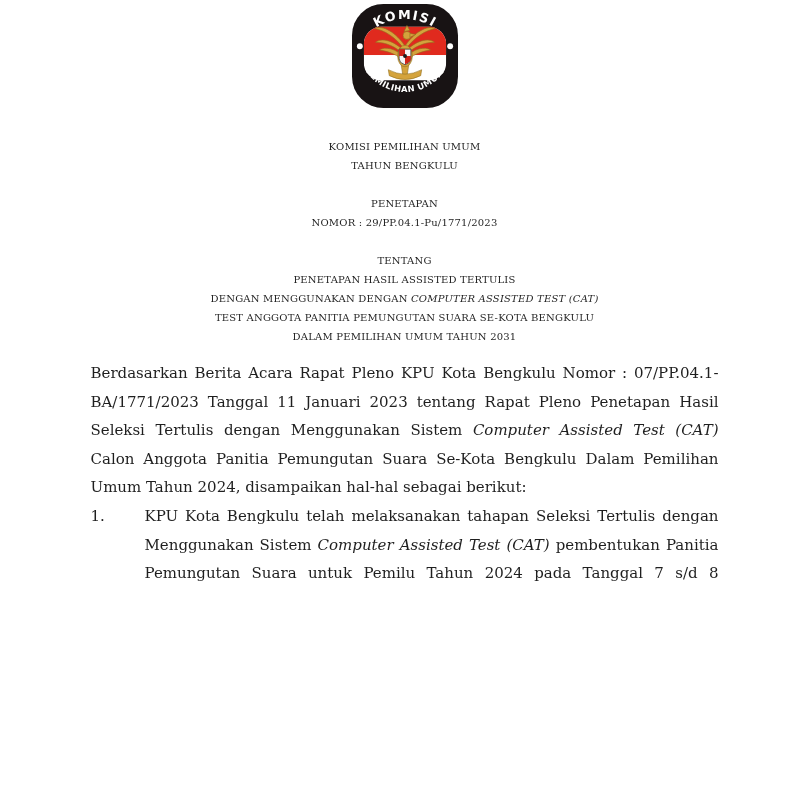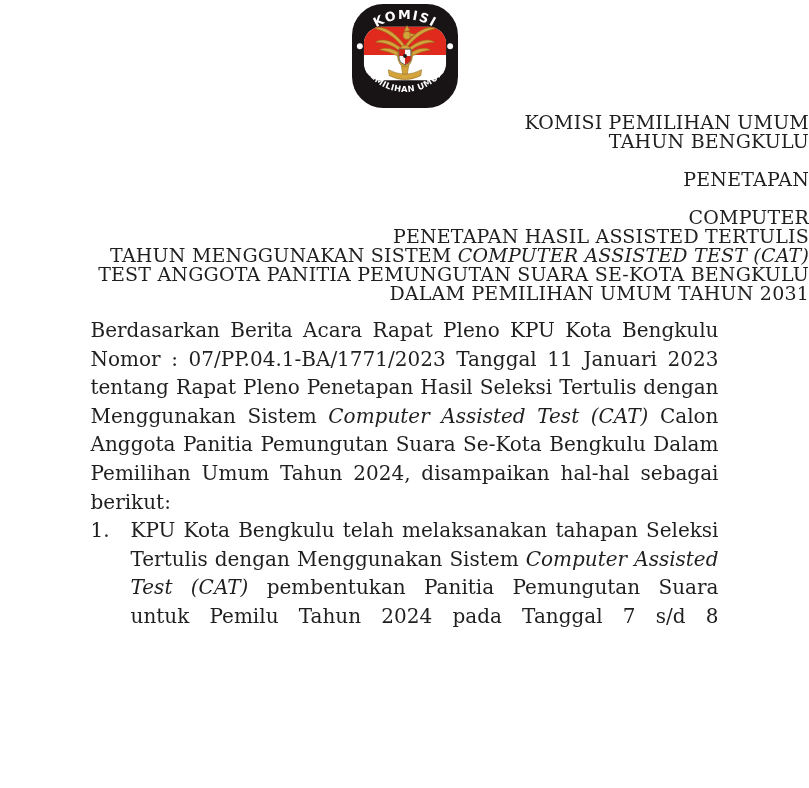--- a/index.html
+++ b/index.html
@@ -7,37 +7,37 @@
     position: relative;
     width: 809px;
     height: 788px;
     background: #ffffff;
     color: #1f1f1f;
     font-family: "DejaVu Serif", "Liberation Serif", serif;
     overflow: hidden;
   }
   .logo-wrap { display: flex; justify-content: center; padding-top: 3px; }
   .header {
-    margin-top: 4px;
-    text-align: right;
-    font-size: 19px;
+    margin-top: 28px;
+    text-align: center;
+    font-size: 10px;
     line-height: 19px;
     letter-spacing: 0.2px;
   }
   .gap { height: 19px; }
   .content {
     width: 628px;
     margin: 13px auto 0 auto;
-    font-size: 20px;
+    font-size: 15px;
     line-height: 28.6px;
   }
   .opening { margin: 0; text-align: justify; }
   .list-item { display: flex; }
   .num { flex: 0 0 40px; }
-  .li-text { flex: 1; text-align: justify; text-align-last: justify; }
+  .li-text { flex: 1; text-align: justify; text-align-last: justify; margin-left: 14px; }
   .logo-arc-text { font-family: "DejaVu Sans", "Liberation Sans", sans-serif; font-weight: bold; fill: #ffffff; }
 </style>
 </head>
 <body>
 
 <div class="page">
 
   <div class="logo-wrap">
     <svg viewBox="0 0 110 108" width="110" height="106">
       <defs>
@@ -83,24 +83,25 @@
         </text>
       </g>
     </svg>
   </div>
 
   <div class="header">
     <div>KOMISI PEMILIHAN UMUM</div>
     <div>TAHUN BENGKULU</div>
     <div class="gap"></div>
     <div>PENETAPAN</div>
+    <div>NOMOR : 29/PP.04.1-Pu/1771/2023</div>
     <div class="gap"></div>
-    <div>COMPUTER</div>
+    <div>TENTANG</div>
     <div>PENETAPAN HASIL ASSISTED TERTULIS</div>
-    <div><span>TAHUN MENGGUNAKAN SISTEM </span><i>COMPUTER ASSISTED TEST (CAT)</i></div>
+    <div><span>DENGAN MENGGUNAKAN DENGAN </span><i>COMPUTER ASSISTED TEST (CAT)</i></div>
     <div>TEST ANGGOTA PANITIA PEMUNGUTAN SUARA SE-KOTA BENGKULU</div>
     <div>DALAM PEMILIHAN UMUM TAHUN 2031</div>
   </div>
 
   <div class="content">
     <p class="opening"><span>Berdasarkan Berita Acara Rapat Pleno KPU Kota Bengkulu Nomor : 07/PP.04.1-BA/1771/2023 Tanggal 11 Januari 2023 tentang Rapat Pleno Penetapan Hasil Seleksi Tertulis dengan Menggunakan Sistem </span><i>Computer Assisted Test (CAT)</i><span> Calon Anggota Panitia Pemungutan Suara Se-Kota Bengkulu Dalam Pemilihan Umum Tahun 2024, disampaikan hal-hal sebagai berikut:</span></p>
     <div class="list-item">
       <span class="num">1.</span>
       <span class="li-text"><span>KPU Kota Bengkulu telah melaksanakan tahapan Seleksi Tertulis dengan Menggunakan Sistem </span><i>Computer Assisted Test (CAT)</i><span> pembentukan Panitia Pemungutan Suara untuk Pemilu Tahun 2024 pada Tanggal 7 s/d 8</span></span>
     </div>

